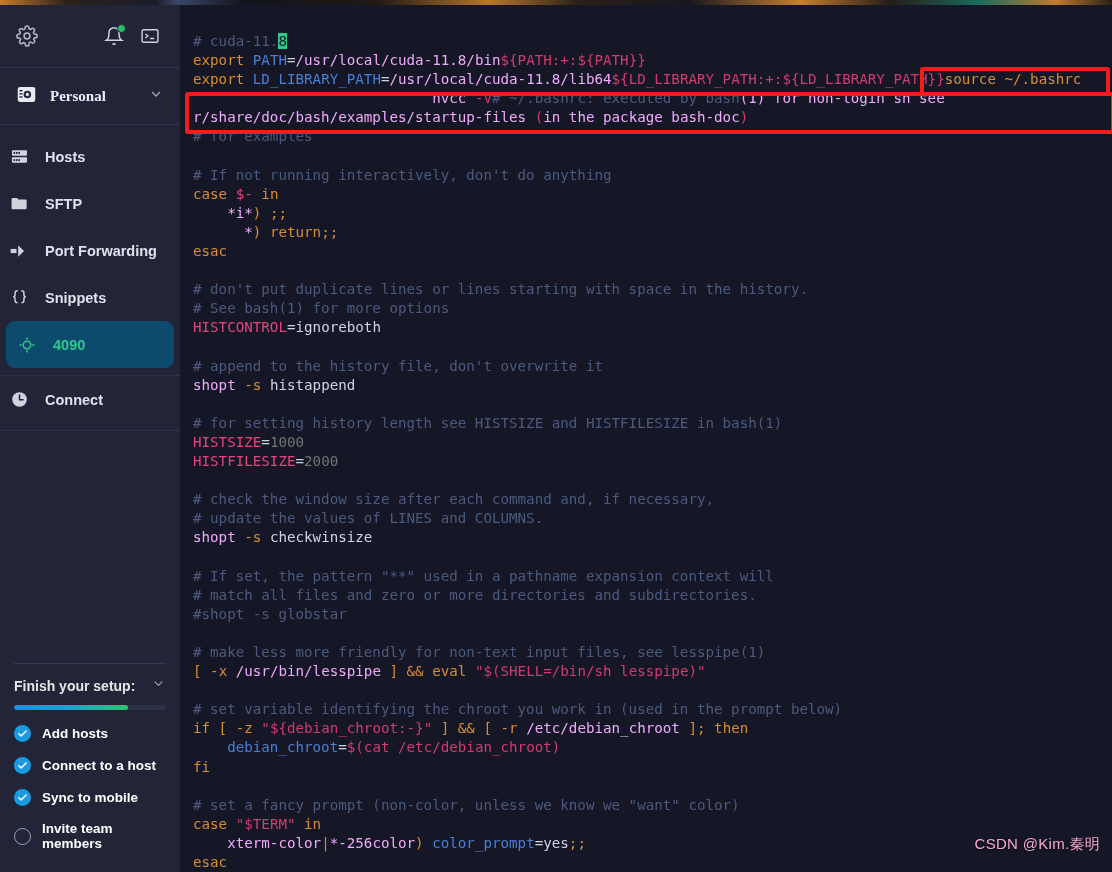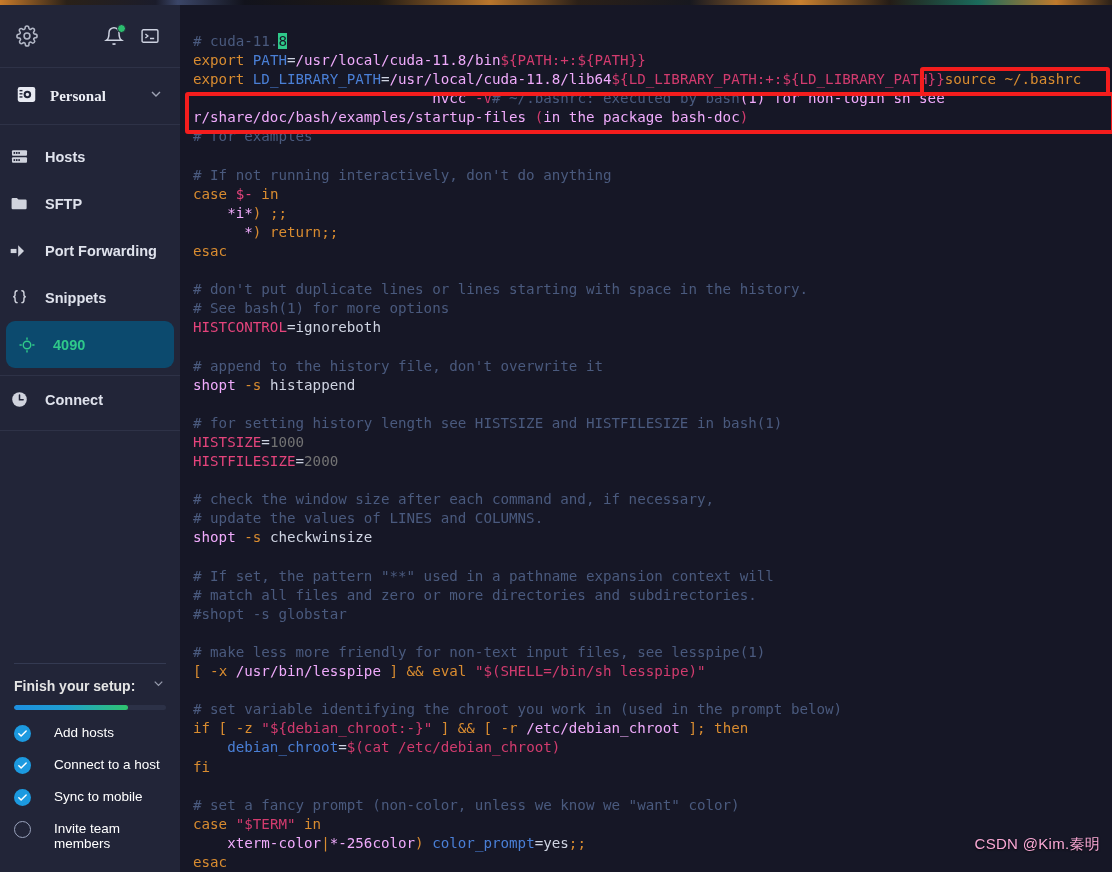--- a/index.html
+++ b/index.html
@@ -69,22 +69,22 @@
   }
   .sb-setup-head .chev2 { margin-left:auto; opacity:.7; }
   .progress-track {
     height:5px; border-radius:3px; background:#2c3147; overflow:hidden; margin-bottom:15px;
   }
   .progress-fill {
     height:100%; width:75%; border-radius:3px;
     background:linear-gradient(90deg,#1d8fe0 0%,#1f9fd0 45%,#2fc46e 100%);
   }
   .setup-row {
-    display:flex; gap:23px; margin-bottom:15px;
-    color:#ffffff; font-size:13.5px; font-weight:400;
+    display:flex; align-items:center; gap:11px; margin-bottom:15px;
+    color:#ffffff; font-size:13.5px; font-weight:700;
   }
   .chk {
     width:17px; height:17px; border-radius:50%; flex:0 0 17px;
     display:flex; align-items:center; justify-content:center;
   }
   .chk.done { background:#1c9ae0; }
   .chk.todo { background:transparent; border:1.6px solid #9aa3bd; }
 
   
   .term {

